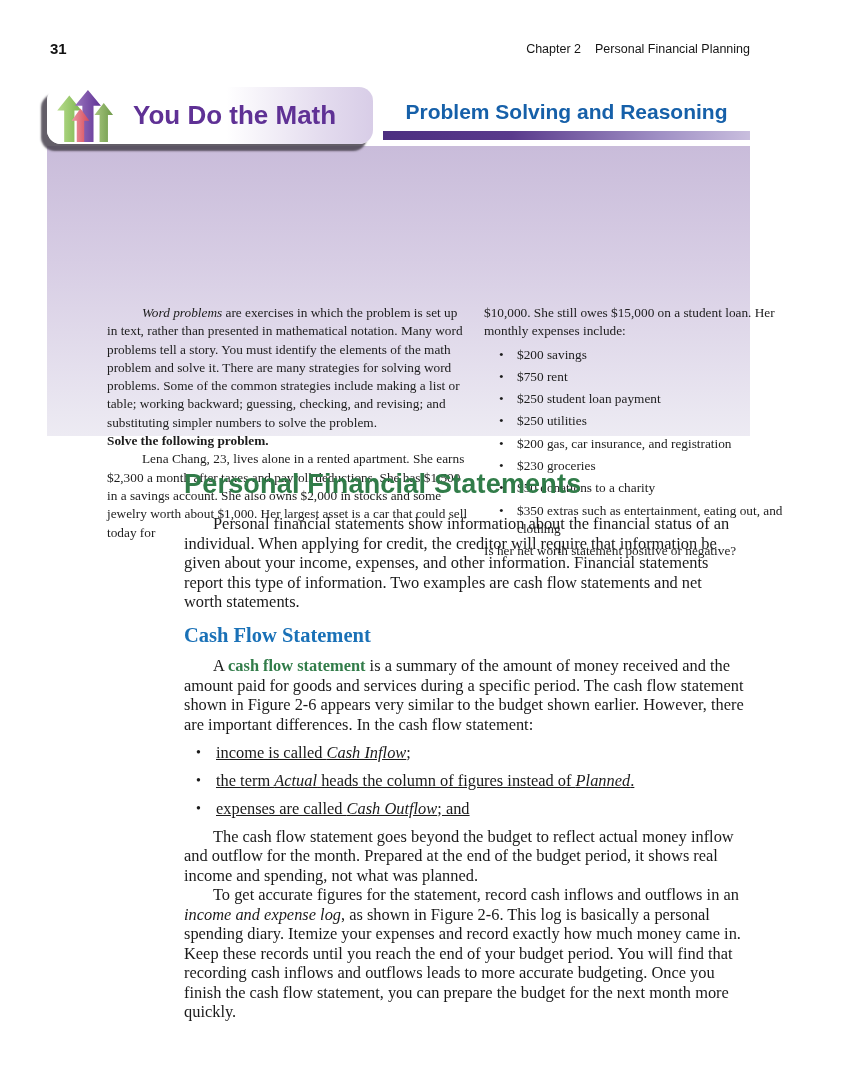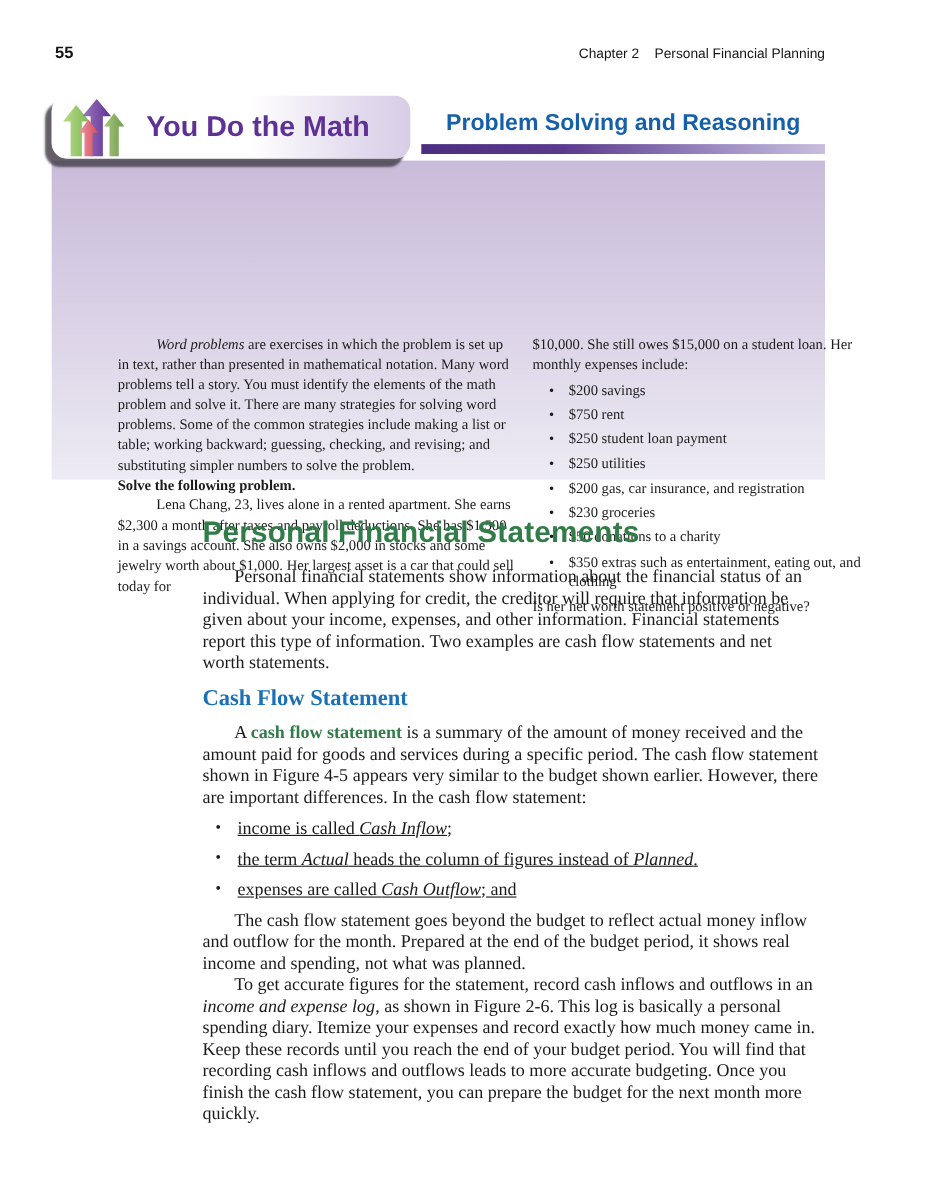--- a/index.html
+++ b/index.html
@@ -71,21 +71,21 @@
   .s-term { color:#317c49; font-weight:bold; }
 
   
   .footer { position:absolute; right:99px; top:1096px; font-size:10.5px; color:#8c8c8c; }
 </style>
 </head>
 <body>
 
 <div class="page">
 
-  <div class="page-number">55</div>
+  <div class="page-number">31</div>
   <div class="running-head"><span>Chapter 2</span><span class="gap"></span><span>Personal Financial Planning</span></div>
 
   <div class="feature-box">
 
     <div class="box-col box-left">
       <p class="indent-first"><span class="s-i">Word problems</span><span> are exercises in which the problem is set up in text, rather than presented in mathematical notation. Many word problems tell a story. You must identify the elements of the math problem and solve it. There are many strategies for solving word problems. Some of the common strategies include making a list or table; working backward; guessing, checking, and revising; and substituting simpler numbers to solve the problem.</span></p>
       <p class="solve-heading">Solve the following problem.</p>
       <p class="indent-first">Lena Chang, 23, lives alone in a rented apartment. She earns $2,300 a month after taxes and payroll deductions. She has $1,500 in a savings account. She also owns $2,000 in stocks and some jewelry worth about $1,000. Her largest asset is a car that could sell today for</p>
     </div>
 
@@ -132,21 +132,21 @@
     </svg>
     <span class="banner-title">You Do the Math</span>
   </div>
   <div class="feature-subtitle">Problem Solving and Reasoning</div>
   <div class="subtitle-bar"></div>
 
   <div class="main">
     <h1>Personal Financial Statements</h1>
     <p>Personal financial statements show information about the financial status of an individual. When applying for credit, the creditor will require that information be given about your income, expenses, and other information. Financial statements report this type of information. Two examples are cash flow statements and net worth statements.</p>
     <h2>Cash Flow Statement</h2>
-    <p><span>A </span><span class="s-term">cash flow statement</span><span> is a summary of the amount of money received and the amount paid for goods and services during a specific period. The cash flow statement shown in Figure 4-5 appears very similar to the budget shown earlier. However, there are important differences. In the cash flow statement:</span></p>
+    <p><span>A </span><span class="s-term">cash flow statement</span><span> is a summary of the amount of money received and the amount paid for goods and services during a specific period. The cash flow statement shown in Figure 2-6 appears very similar to the budget shown earlier. However, there are important differences. In the cash flow statement:</span></p>
     <ul class="body-bullets">
       <li><span>income is called </span><span class="s-i">Cash Inflow</span><span>;</span></li>
       <li><span>the term </span><span class="s-i">Actual</span><span> heads the column of figures instead of </span><span class="s-i">Planned</span><span>.</span></li>
       <li><span>expenses are called </span><span class="s-i">Cash Outflow</span><span>; and</span></li>
     </ul>
     <p>The cash flow statement goes beyond the budget to reflect actual money inflow and outflow for the month. Prepared at the end of the budget period, it shows real income and spending, not what was planned.</p>
     <p><span>To get accurate figures for the statement, record cash inflows and outflows in an </span><span class="s-i">income and expense log</span><span>, as shown in Figure 2-6. This log is basically a personal spending diary. Itemize your expenses and record exactly how much money came in. Keep these records until you reach the end of your budget period. You will find that recording cash inflows and outflows leads to more accurate budgeting. Once you finish the cash flow statement, you can prepare the budget for the next month more quickly.</span></p>
   </div>
 
   <div class="footer">Copyright Goodheart-Willcox Co., Inc.</div>

